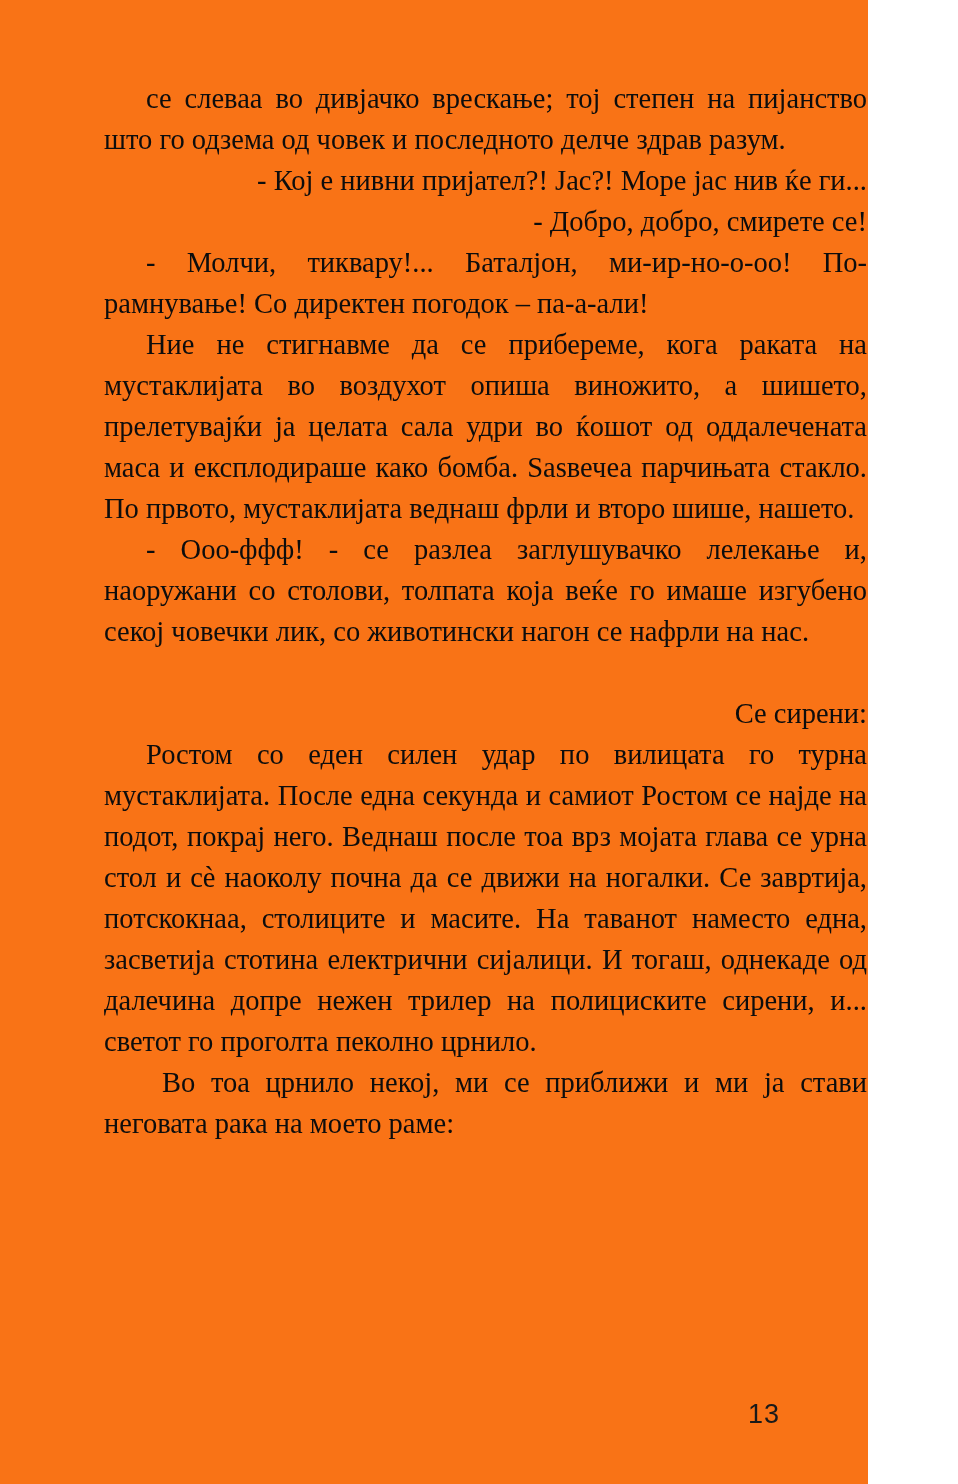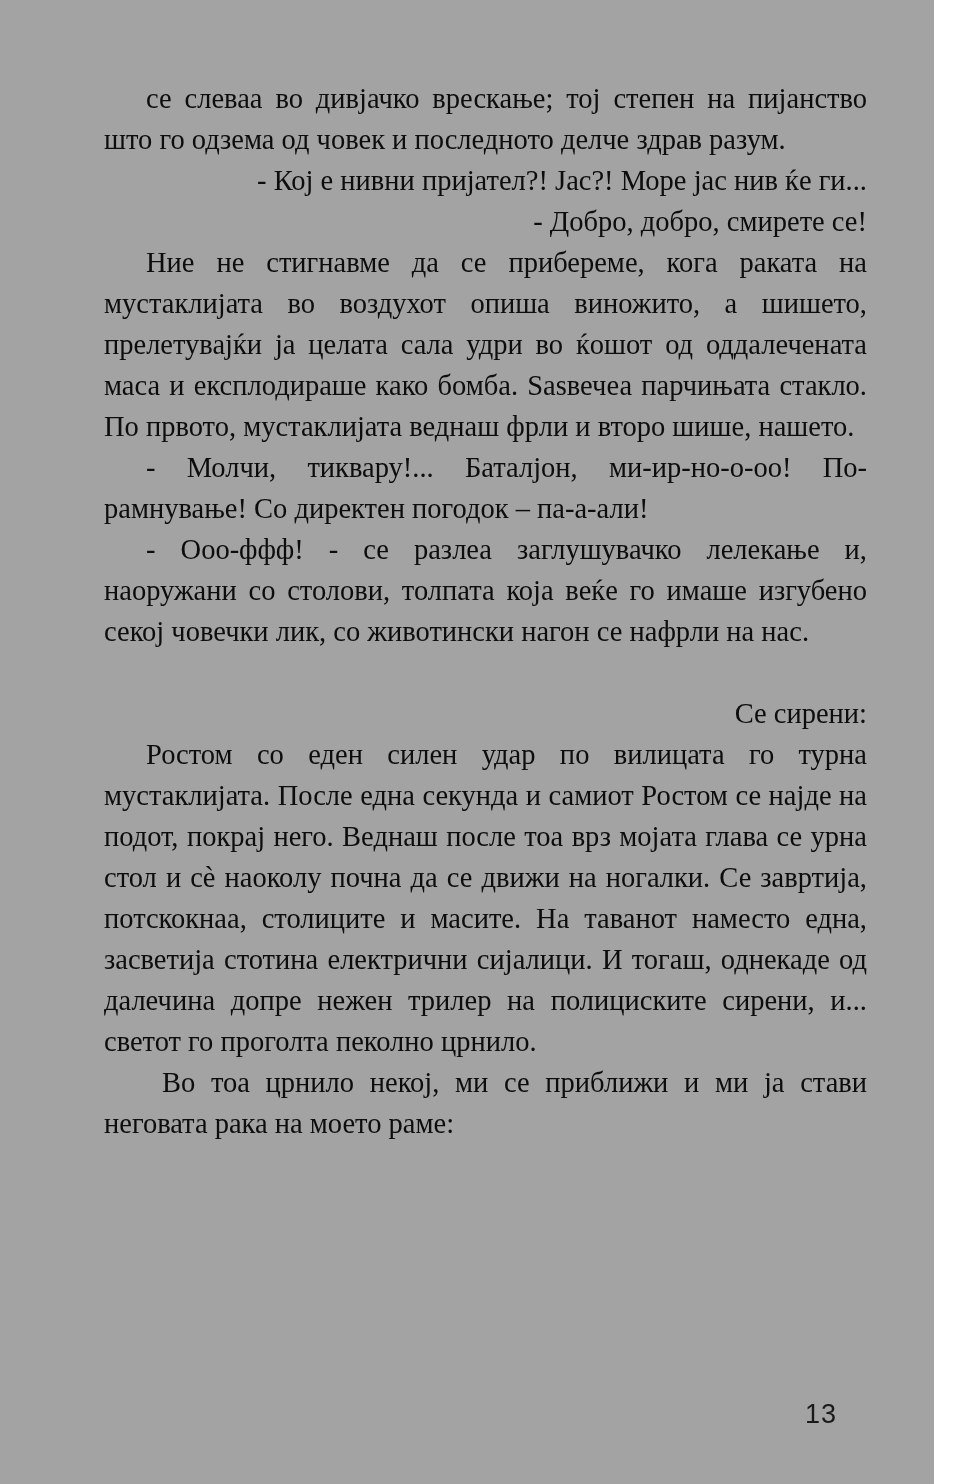--- a/index.html
+++ b/index.html
@@ -6,23 +6,23 @@
     margin: 0;
     padding: 0;
     background: #ffffff;
   }
   body {
     font-family: "Liberation Serif", "DejaVu Serif", serif;
     color: #0d0d0d;
   }
   .page {
     position: relative;
-    width: 934px;
+    width: 868px;
     height: 1484px;
-    background: #a3a3a3;
+    background: #f97316;
     overflow: hidden;
     box-sizing: border-box;
   }
   .textblock {
     position: absolute;
     left: 104px;
     top: 78px;
     width: 763px;
   }
   p.para {
@@ -42,21 +42,21 @@
   }
   
   p.para.shortline {
     text-align: right;
   }
   .spacer {
     height: 41px;
   }
   .folio {
     position: absolute;
-    right: 97px;
+    right: 88px;
     top: 1398px;
     font-size: 27px;
     line-height: 32px;
     font-family: "Liberation Sans", "DejaVu Sans", sans-serif;
     letter-spacing: 1px;
     color: #1a1a1a;
   }
 </style>
 </head>
 <body>
@@ -65,23 +65,23 @@
 
   <div class="textblock">
 
     <p class="para">се слеваа во дивјачко врескање; тој степен на пијанство што го одзема од човек и последното делче здрав разум.</p>
 
 
     <p class="para shortline">- Кој е нивни пријател?! Јас?! Море јас нив ќе ги...</p>
 
     <p class="para shortline">- Добро, добро, смирете се!</p>
 
+    <p class="para">- Молчи, тиквару!... Баталјон, ми-ир-но-о-оо! По-рамнување! Со директен погодок – па-а-али!</p>
+
     <p class="para">Ние не стигнавме да се прибереме, кога раката на мустаклијата во воздухот опиша виножито, а шишето, прелетувајќи ја целата сала удри во ќошот од оддалечената маса и експлодираше како бомба. Ѕаѕвечеа парчињата стакло. По првото, мустаклијата веднаш фрли и второ шише, нашето.</p>
-
-    <p class="para">- Молчи, тиквару!... Баталјон, ми-ир-но-о-оо! По-рамнување! Со директен погодок – па-а-али!</p>
 
     <p class="para">- Ооо-ффф! -  се разлеа заглушувачко лелекање и, наоружани со столови, толпата која веќе го имаше изгубено секој човечки лик, со животински нагон се нафрли на нас.</p>
 
     <div class="spacer"></div>
 
     <p class="para shortline">Се сирени:</p>
 
     <p class="para">Ростом со еден силен удар по вилицата го турна мустаклијата. После една секунда и самиот Ростом се најде на подот, покрај него. Веднаш после тоа врз мојата глава се урна стол и сѐ наоколу почна да се движи на ногалки. Се завртија, потскокнаа, столиците и масите. На таванот наместо една, засветија стотина електрични сијалици. И тогаш, однекаде од далечина допре нежен трилер на полициските сирени, и... светот го проголта пеколно црнило.</p>
 
     <p class="para wide-indent">Во тоа црнило некој, ми се приближи и ми ја стави неговата рака на моето раме:</p>

